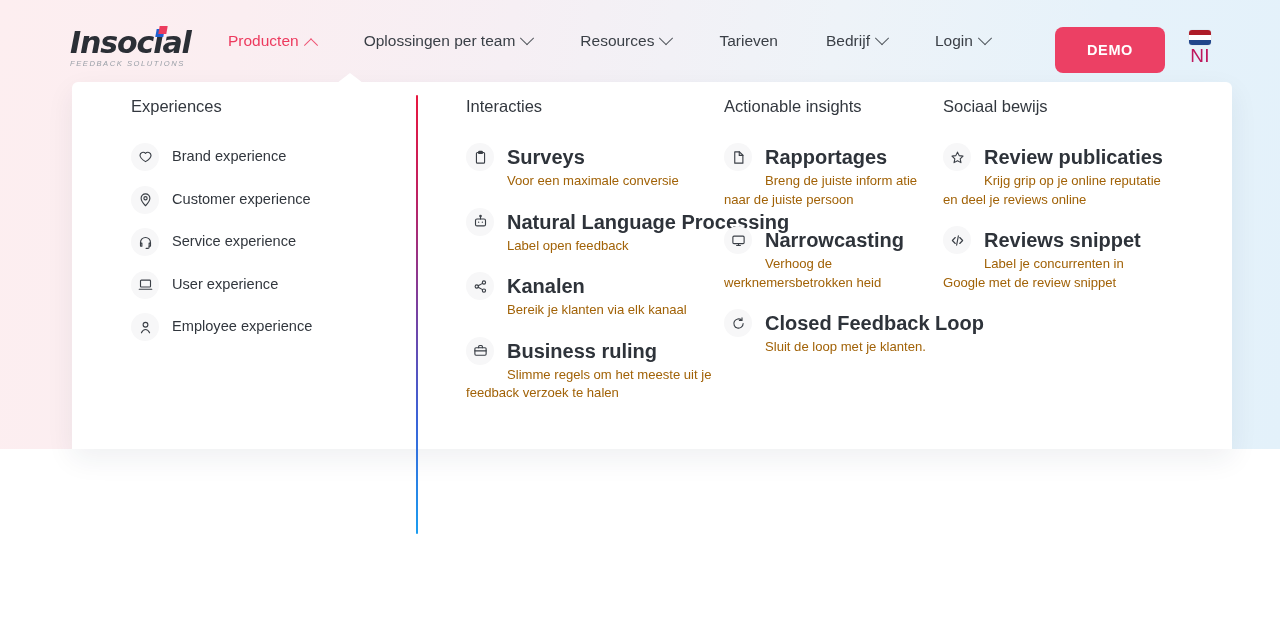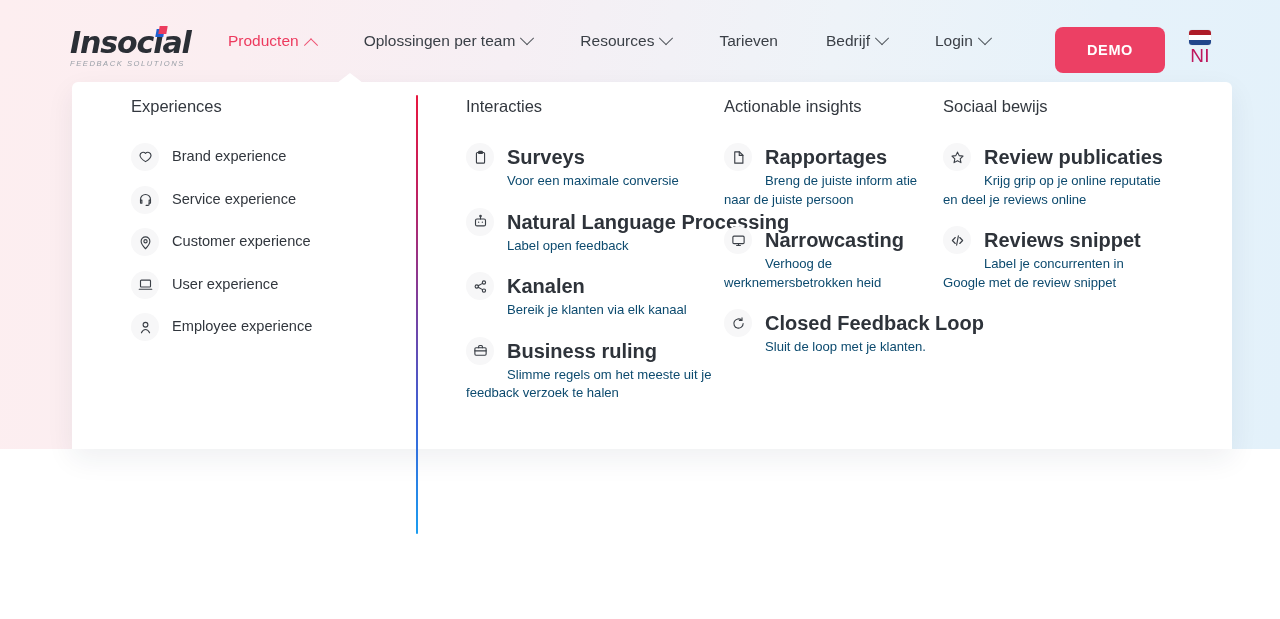--- a/index.html
+++ b/index.html
@@ -293,21 +293,21 @@
     line-height: 1.2;
   }
   .entry-label.plain {
     font-weight: 400;
     font-size: 14.6px;
     color: #31363d;
   }
   .entry-desc {
     margin: 5px 0 0 41px;
     font-size: 13.1px;
-    color: #0c4a6e;
+    color: #a16207;
     line-height: 17.5px;
     max-width: 150px;
   }
   .entry-desc.w-narrow { max-width: 120px; }
 
   
   .col-experiences .menu-list { margin-top: 27px; }
   .col-experiences .menu-entry { margin-bottom: 14.5px; }
 
   .col-interacties .menu-list { margin-top: 27px; }
@@ -403,41 +403,41 @@
             <span class="entry-label plain">Brand experience</span>
           </span>
         </a>
           </li>
 
         <li>
             <a class="menu-entry" href="#">
           <span class="entry-head">
             <span class="icon-circle">
               <svg width="15" height="15" viewBox="0 0 24 24" fill="none" stroke="#3a3f46" stroke-width="1.8" stroke-linecap="round" stroke-linejoin="round">
+                    <path d="M12 22s7-7.2 7-12a7 7 0 1 0-14 0c0 4.8 7 12 7 12z"></path>
+                    <circle cx="12" cy="10" r="2.6"></circle>
+                  </svg>
+            </span>
+            <span class="entry-label plain">Customer experience</span>
+          </span>
+        </a>
+          </li>
+
+        <li>
+            <a class="menu-entry" href="#">
+          <span class="entry-head">
+            <span class="icon-circle">
+              <svg width="15" height="15" viewBox="0 0 24 24" fill="none" stroke="#3a3f46" stroke-width="1.8" stroke-linecap="round" stroke-linejoin="round">
                     <path d="M4 13v-1a8 8 0 0 1 16 0v1"></path>
                     <path d="M4 13h2.2v5H5a1 1 0 0 1-1-1z"></path>
                     <path d="M20 13h-2.2v5H19a1 1 0 0 0 1-1z"></path>
                     <path d="M17.8 18v1.4a2 2 0 0 1-2 2H13"></path>
                   </svg>
             </span>
             <span class="entry-label plain">Service experience</span>
-          </span>
-        </a>
-          </li>
-
-        <li>
-            <a class="menu-entry" href="#">
-          <span class="entry-head">
-            <span class="icon-circle">
-              <svg width="15" height="15" viewBox="0 0 24 24" fill="none" stroke="#3a3f46" stroke-width="1.8" stroke-linecap="round" stroke-linejoin="round">
-                    <path d="M12 22s7-7.2 7-12a7 7 0 1 0-14 0c0 4.8 7 12 7 12z"></path>
-                    <circle cx="12" cy="10" r="2.6"></circle>
-                  </svg>
-            </span>
-            <span class="entry-label plain">Customer experience</span>
           </span>
         </a>
           </li>
 
         <li>
             <a class="menu-entry" href="#">
           <span class="entry-head">
             <span class="icon-circle">
               <svg width="15" height="15" viewBox="0 0 24 24" fill="none" stroke="#3a3f46" stroke-width="1.8" stroke-linecap="round" stroke-linejoin="round">
                     <rect x="4" y="5" width="16" height="11" rx="1.4"></rect>

